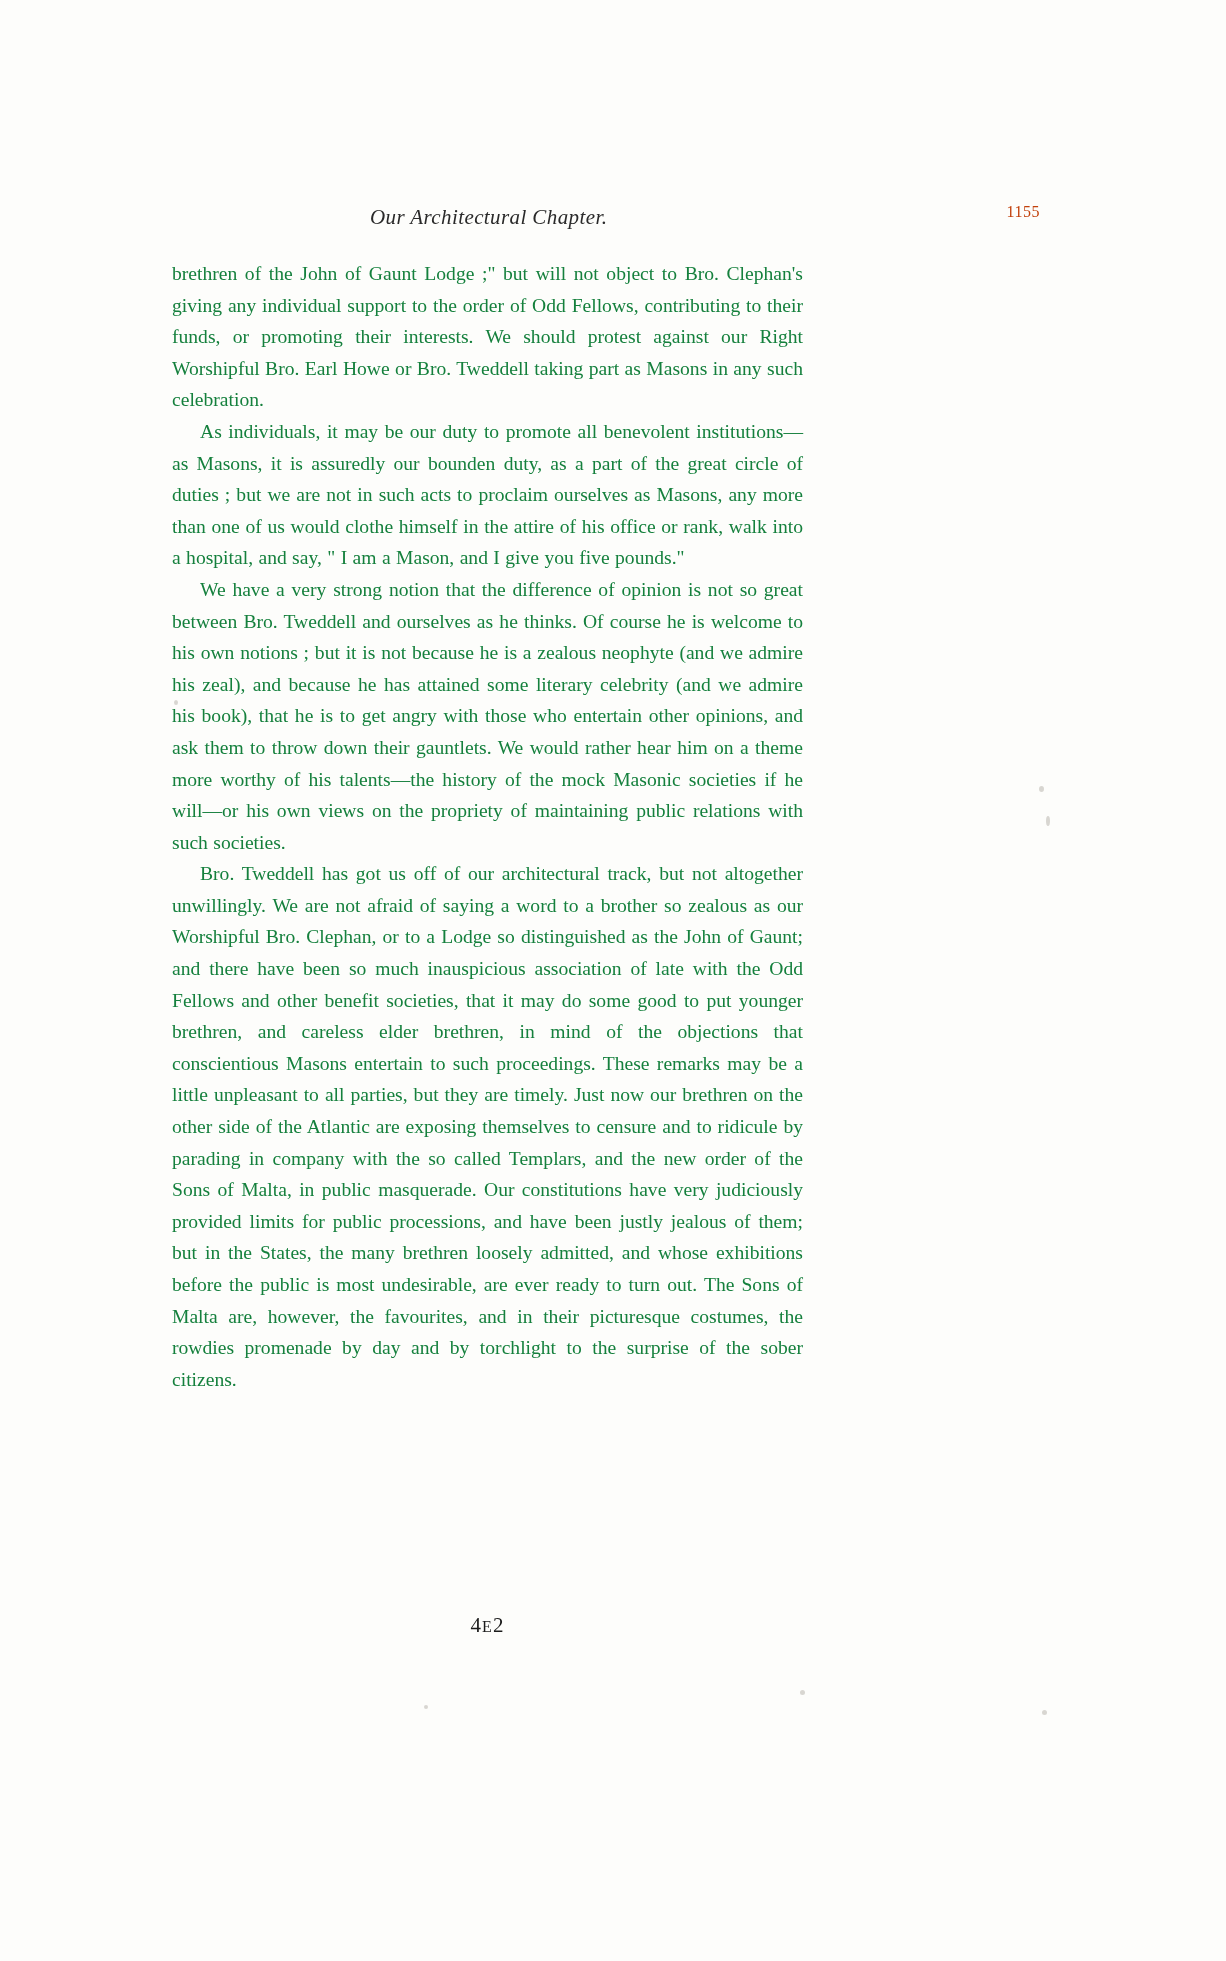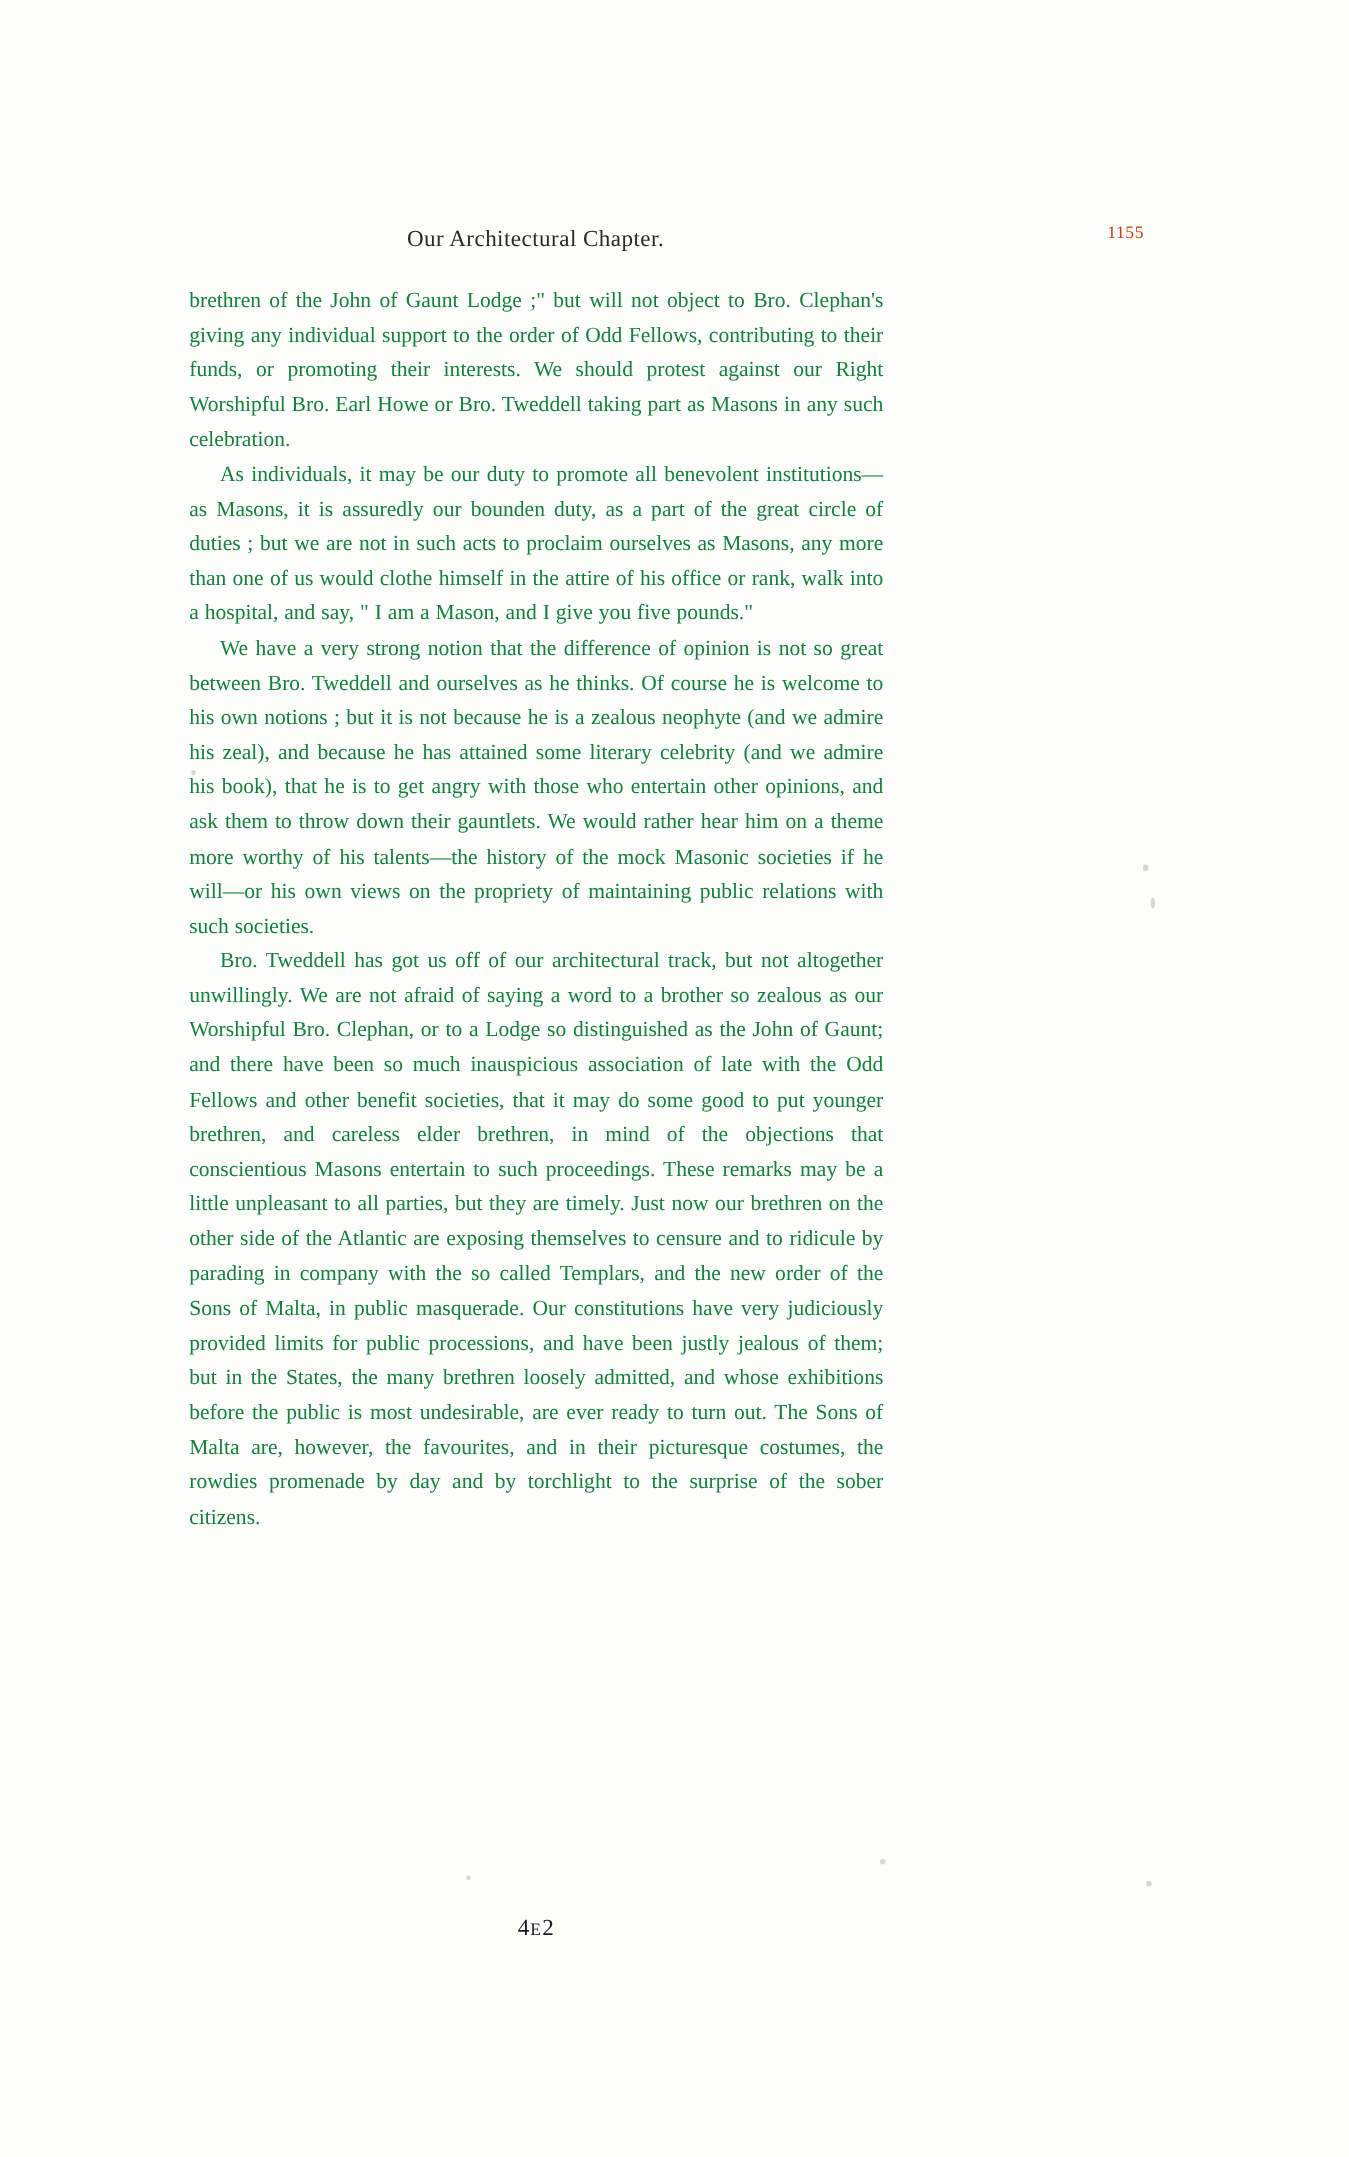--- a/index.html
+++ b/index.html
@@ -29,20 +29,21 @@
     top: 205px;
     width: 880px;
     height: 34px;
     display: flex;
     align-items: baseline;
   }
   .running-title {
     position: absolute;
     left: 200px;
     top: 0;
+    font-style: italic;
     font-size: 21px;
     letter-spacing: 0.4px;
     color: #2a2a2a;
     white-space: nowrap;
   }
   .page-number {
     position: absolute;
     right: 10px;
     top: -2px;
     font-size: 16px;
@@ -63,21 +64,21 @@
     margin: 0;
     text-indent: 28px;
     word-spacing: 0.5px;
   }
   .body-col p.noindent {
     text-indent: 0;
   }
   .signature {
     position: absolute;
     left: 172px;
-    top: 1740px;
+    top: 1613px;
     width: 631px;
     text-align: center;
     font-size: 21px;
     letter-spacing: 1px;
   }
   .sig-small {
     font-size: 16px;
     letter-spacing: 1px;
   }
   .speck {

